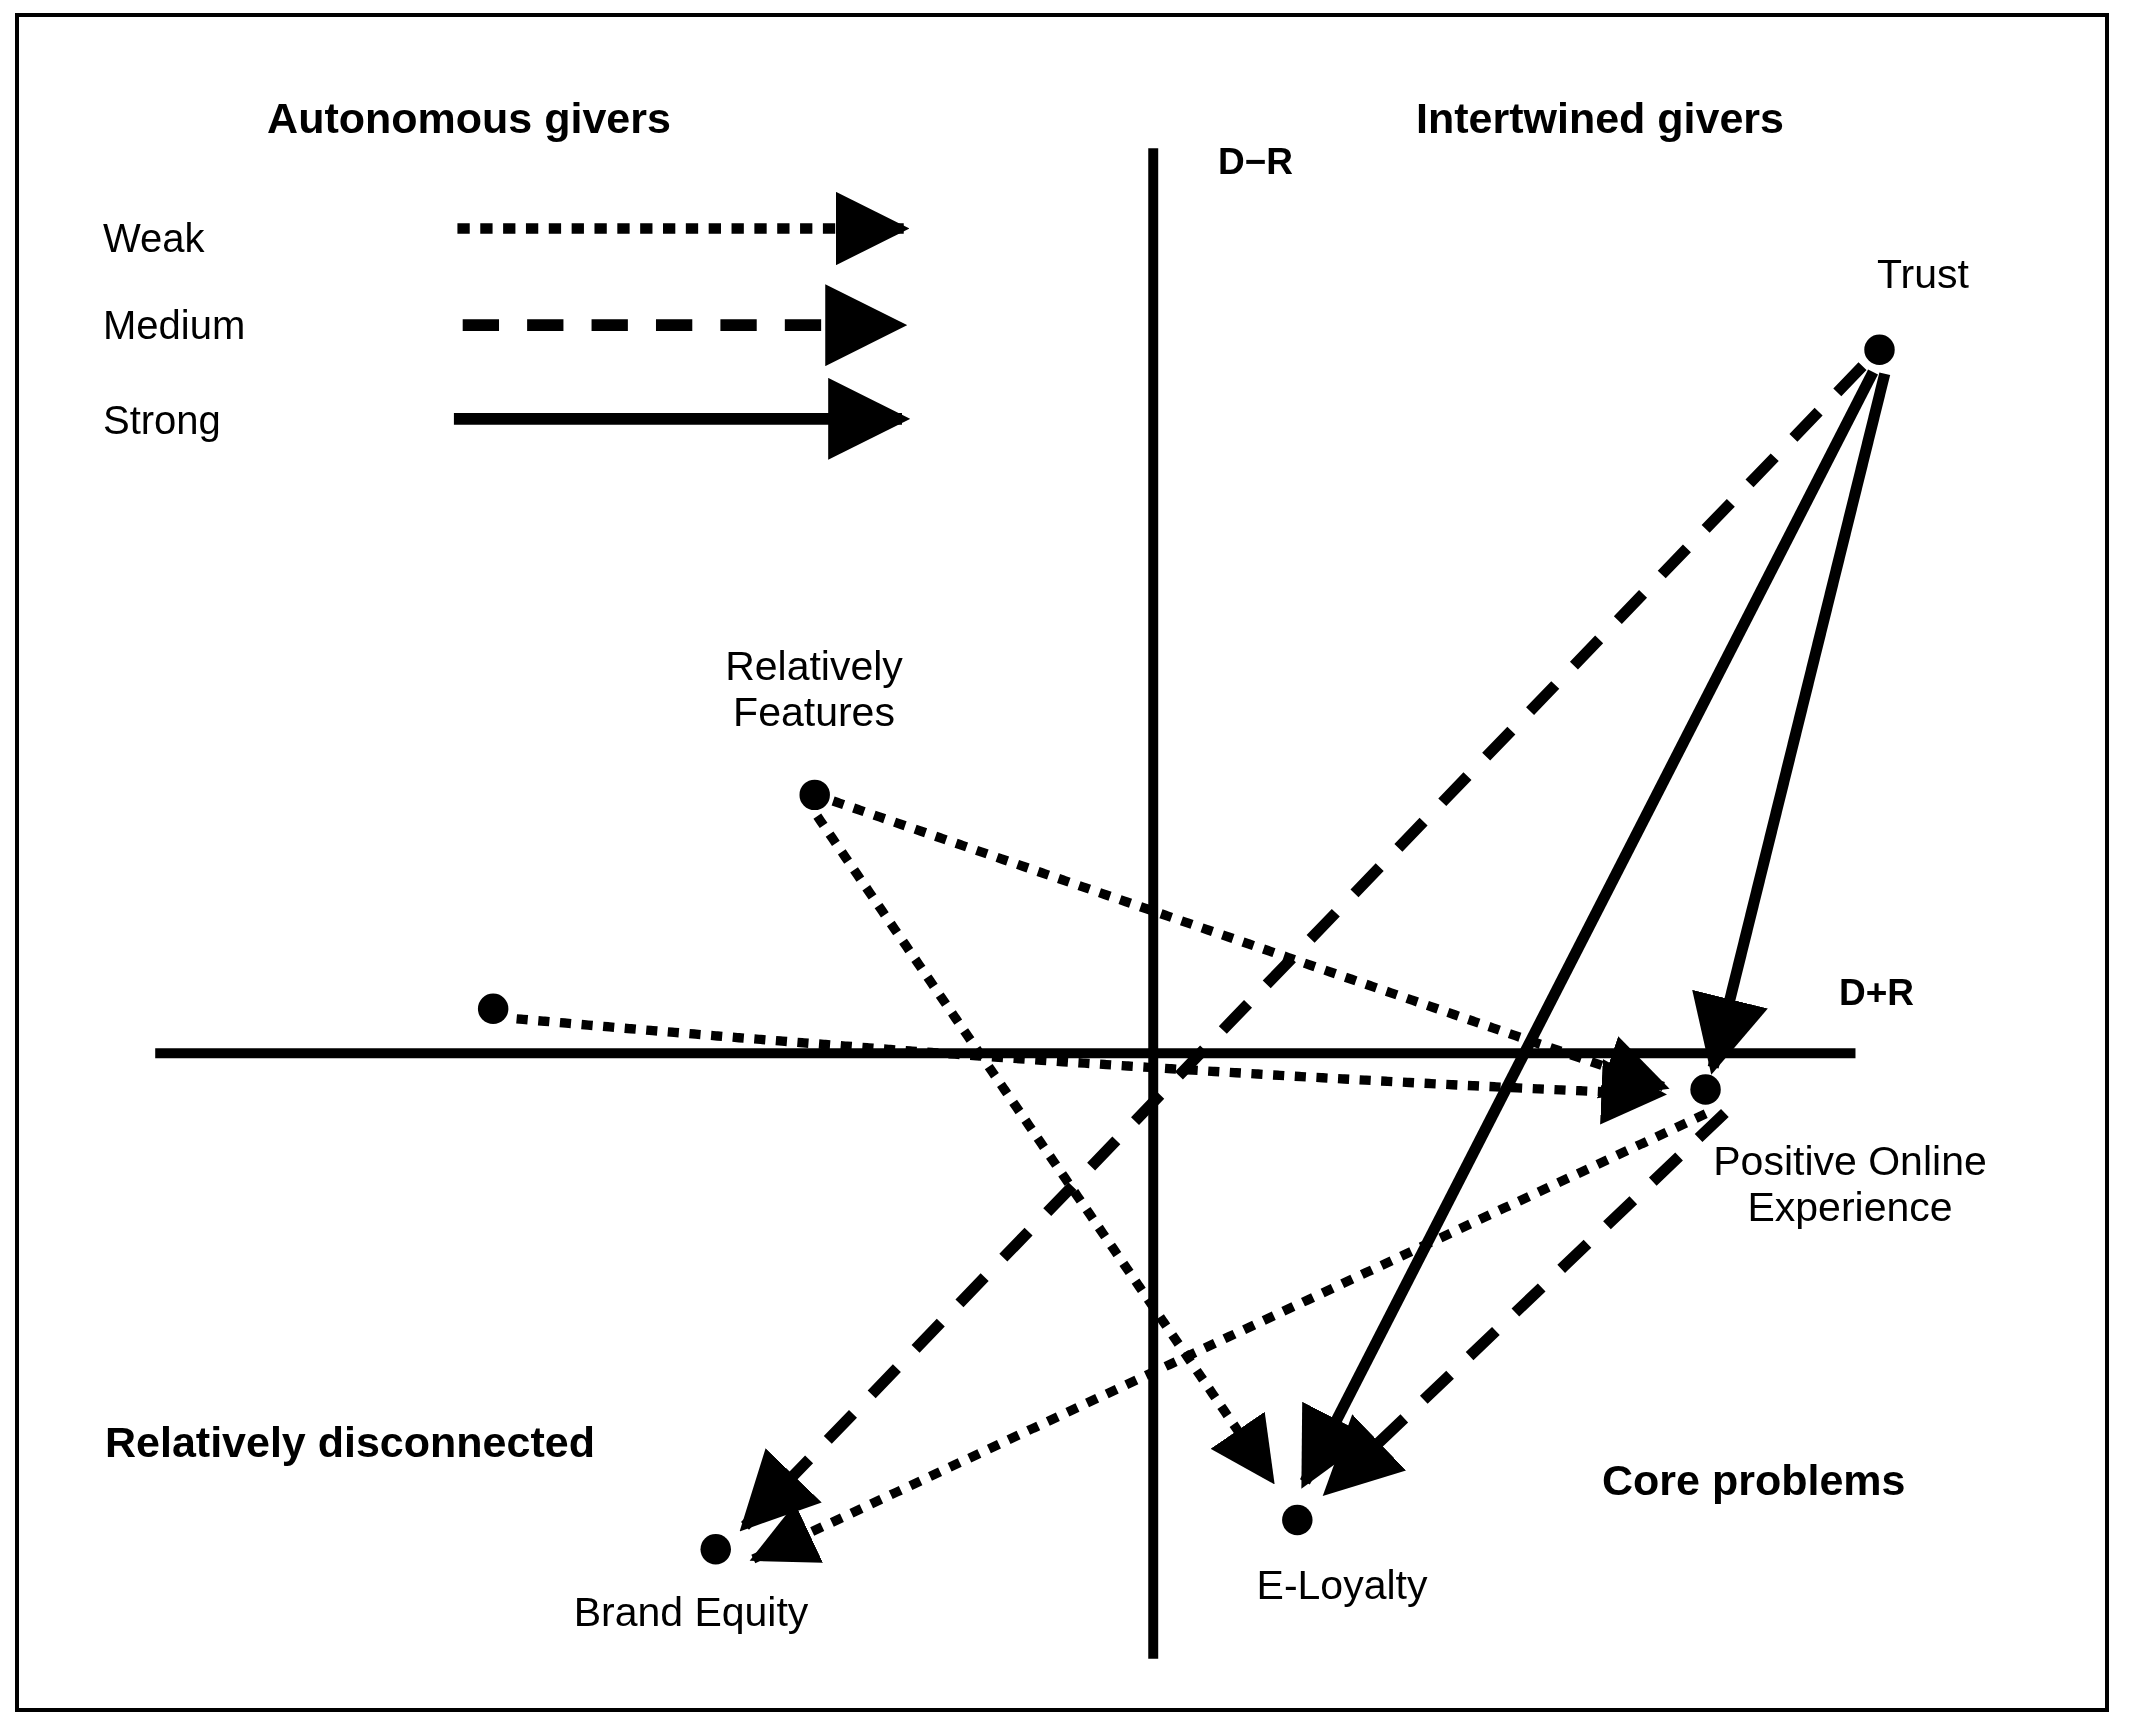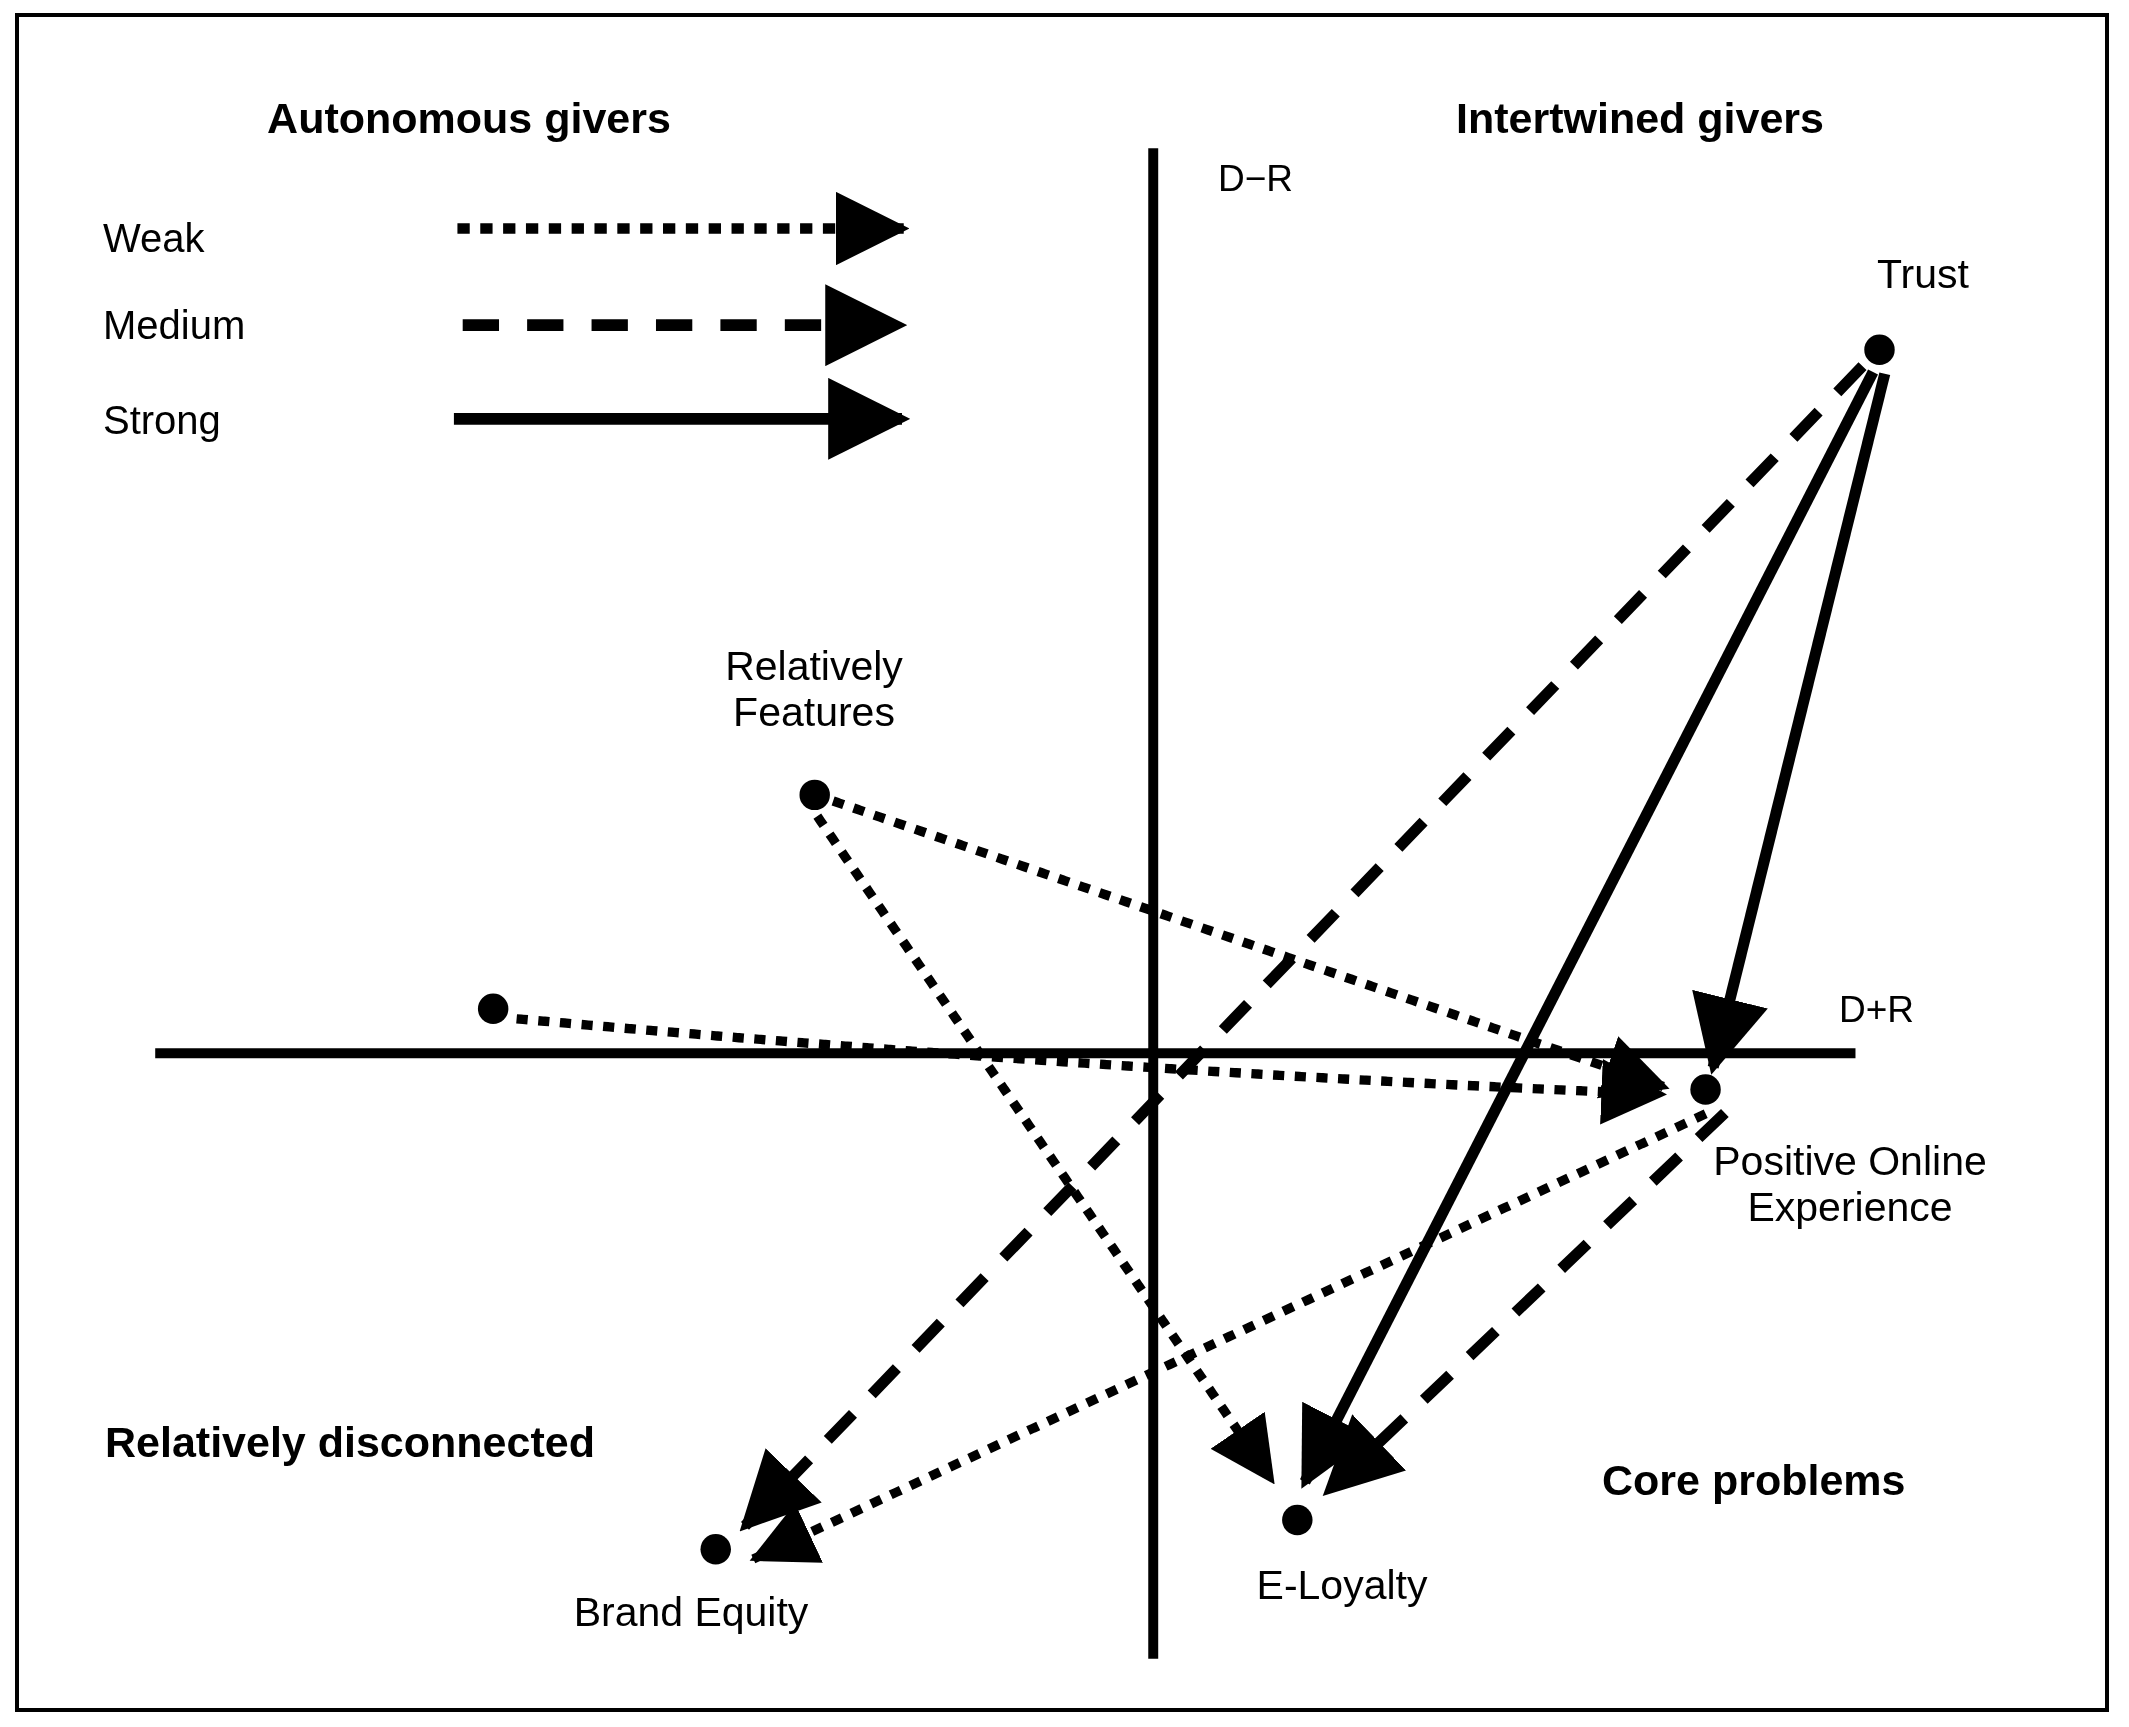--- a/index.html
+++ b/index.html
@@ -2,21 +2,21 @@
 <html style="font-size:9.4px"><head>
 <meta charset="utf-8">
 <style>
   html,body{margin:0;padding:0;background:#ffffff;}
   body{font-family:"Liberation Sans", sans-serif;}
   #stage{position:relative;width:2129px;height:1728px;background:#ffffff;overflow:hidden;border-radius:27px;}
   #frame{position:absolute;left:14.6px;top:13px;width:2094px;height:1699px;border:4.1px solid #000;box-sizing:border-box;background:#fff;}
   svg{position:absolute;left:0;top:0;width:2129px;height:1728px;overflow:visible;}
   .lbl{position:absolute;color:#000;white-space:pre;line-height:1.12;}
   .quad{font-size:43px;font-weight:bold;}
-  .axlab{font-size:37px;font-weight:normal;margin-top:17px;}
+  .axlab{font-size:37px;font-weight:bold;}
   .node-lbl{font-size:41px;font-weight:normal;}
   .leg-lbl{font-size:40px;font-weight:normal;}
   .ctr{text-align:center;}
 </style>
 </head>
 <body>
 
 <div id="stage">
   <div id="frame"></div>
 
@@ -52,21 +52,21 @@
     <circle cx="2912" cy="1860" r="26" fill="#000"></circle>
     <circle cx="1222" cy="2645" r="26" fill="#000"></circle>
     <circle cx="2215" cy="2595" r="26" fill="#000"></circle>
 
     <path d="M 790 390 L 1540 390" stroke="#000" stroke-width="18" fill="none" stroke-dasharray="3 36" stroke-linecap="square" marker-end="url(#ah)"></path>
     <path d="M 790 555 L 1535 555" stroke="#000" stroke-width="20" fill="none" stroke-dasharray="62 48" stroke-linecap="butt" marker-end="url(#ah)"></path>
     <path d="M 775 715 L 1540 715" stroke="#000" stroke-width="20" fill="none" stroke-linecap="butt" marker-end="url(#ah)"></path>
   </svg>
 
   <div class="lbl quad ctr" style="left:176px;top:94px;width:586px;">Autonomous givers</div>
-  <div class="lbl quad ctr" style="left:1347px;top:94px;width:586px;">Intertwined givers</div>
+  <div class="lbl quad ctr" style="left:1307px;top:94px;width:586px;">Intertwined givers</div>
   <div class="lbl quad" style="left:105px;top:1418px;">Relatively disconnected</div>
   <div class="lbl quad" style="left:1602px;top:1456px;text-align:right;">Core problems</div>
 
   <div class="lbl axlab" style="left:1218px;top:141px;">D−R</div>
   <div class="lbl axlab" style="left:1839px;top:972px;">D+R</div>
 
   <div class="lbl leg-lbl" style="left:103px;top:205px;margin-top:11px;">Weak</div>
   <div class="lbl leg-lbl" style="left:103px;top:303px;">Medium</div>
   <div class="lbl leg-lbl" style="left:103px;top:398px;">Strong</div>
 

